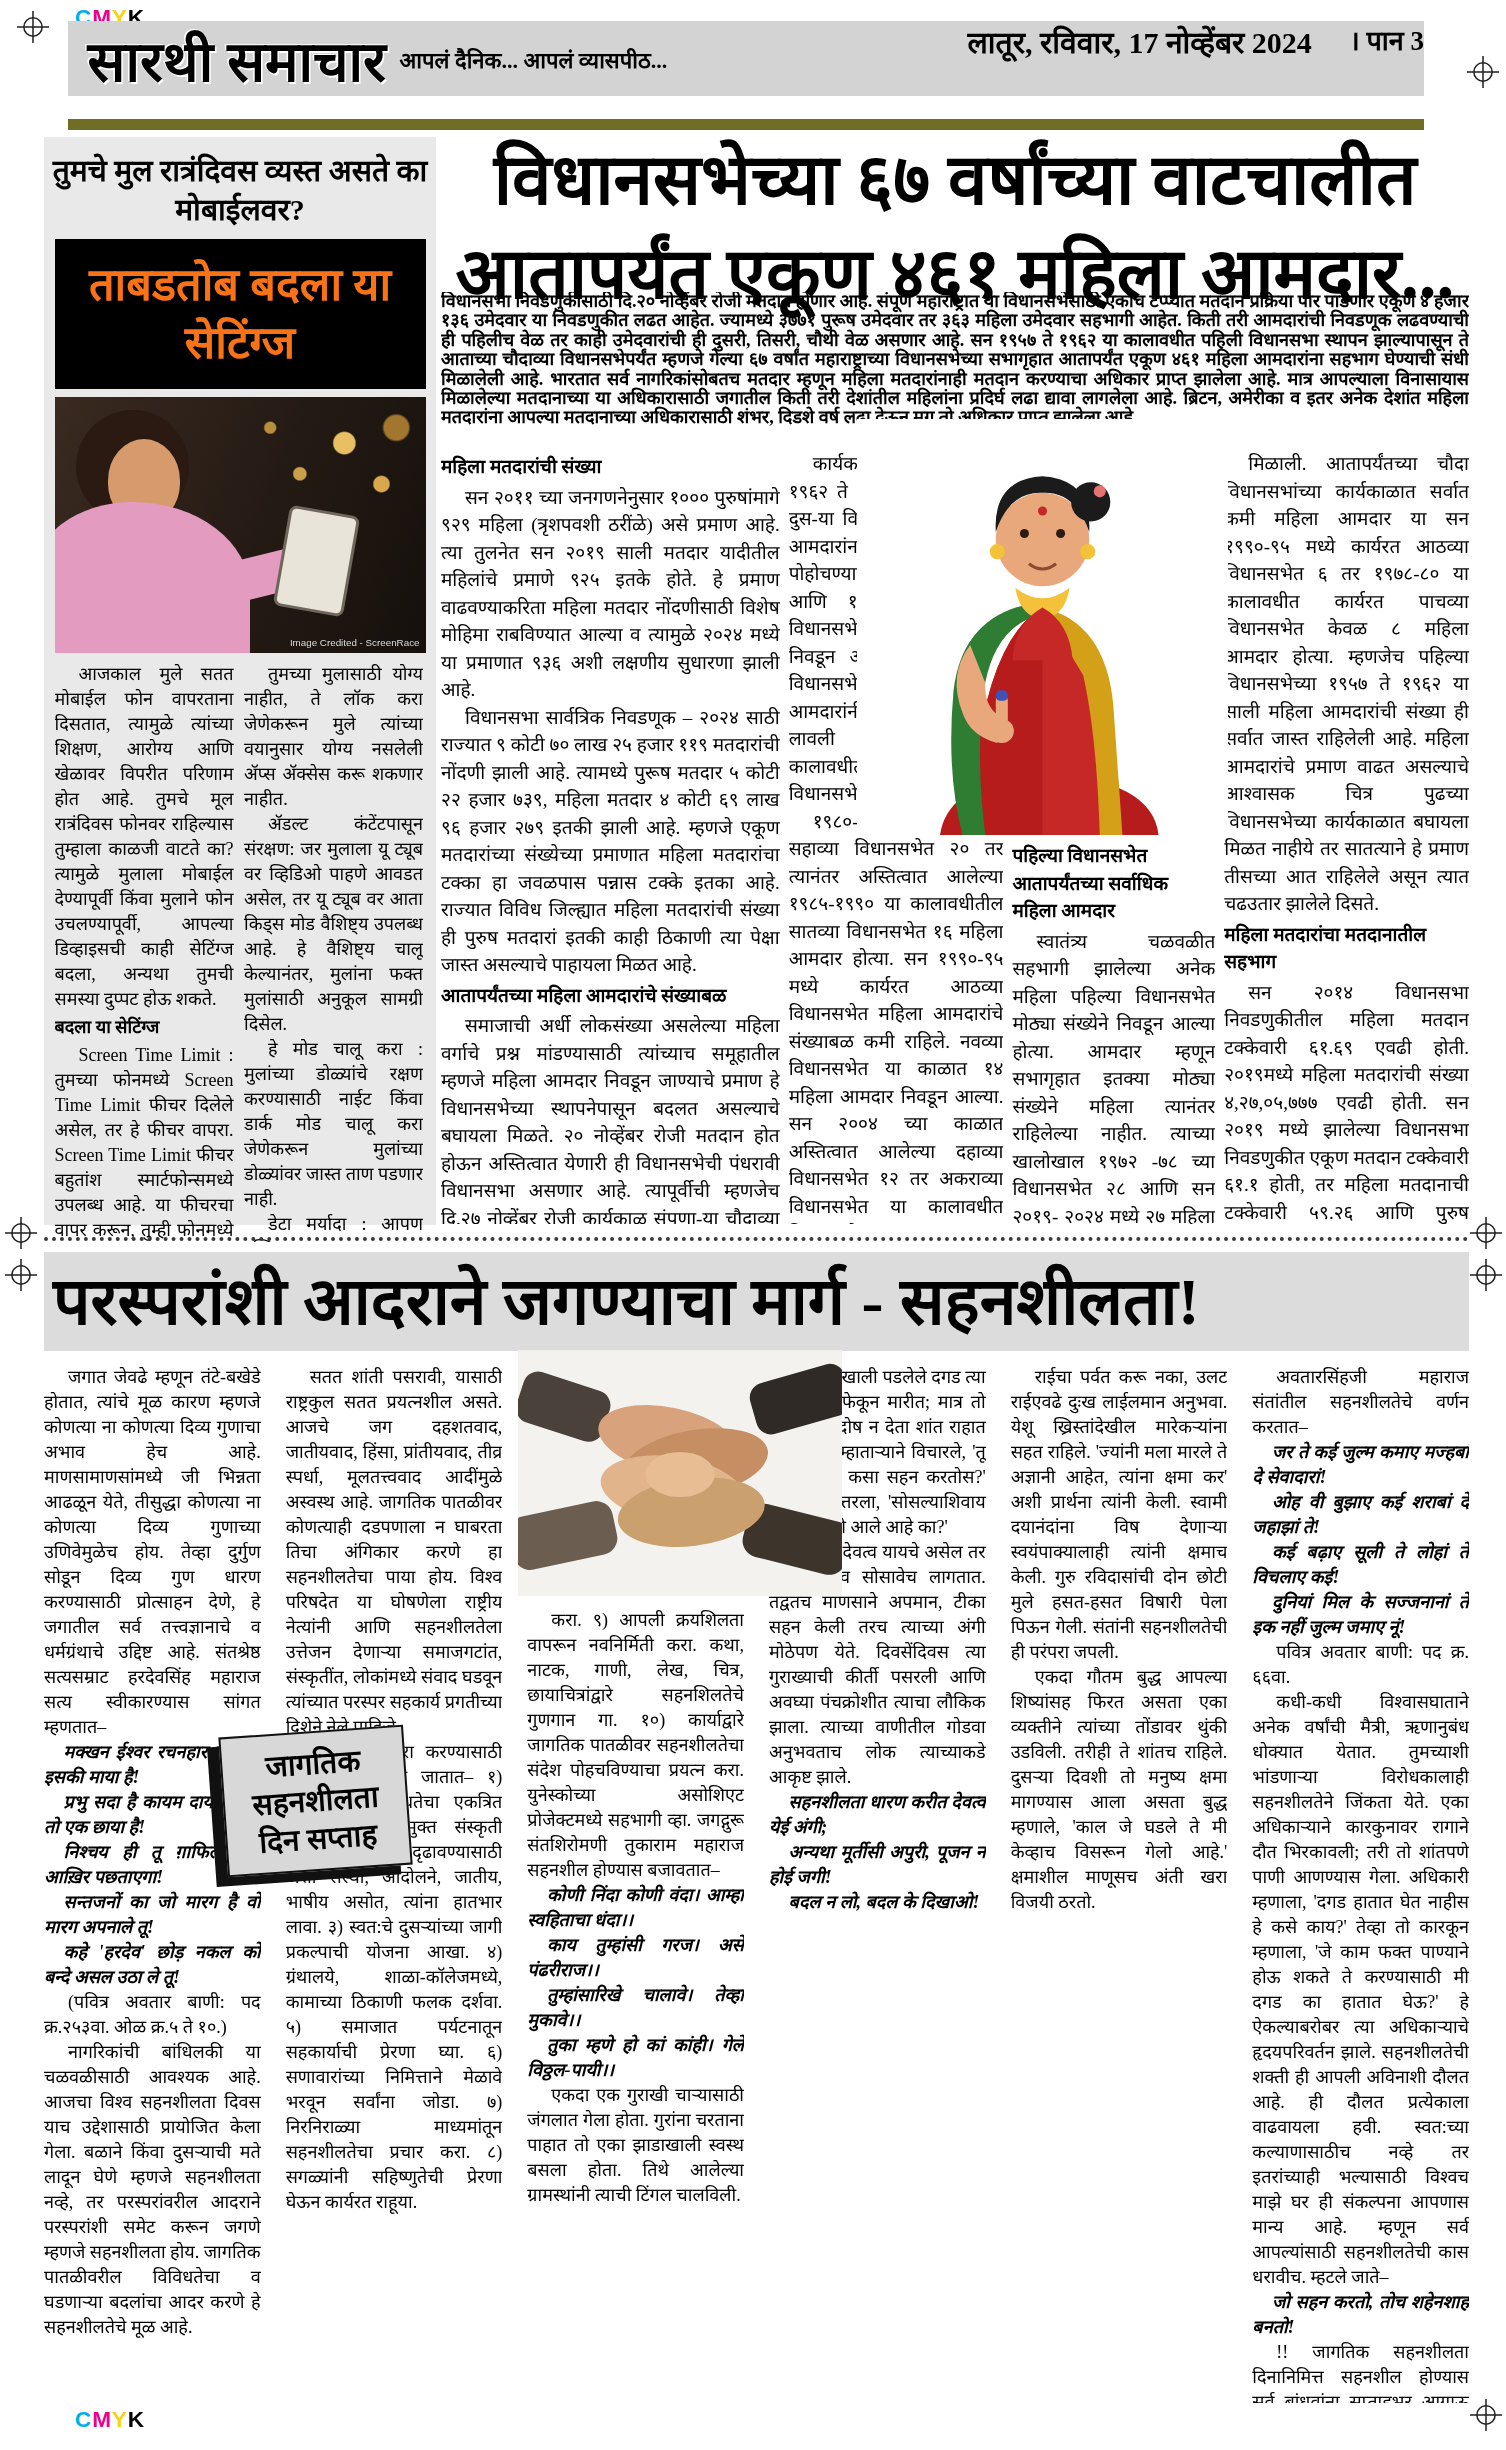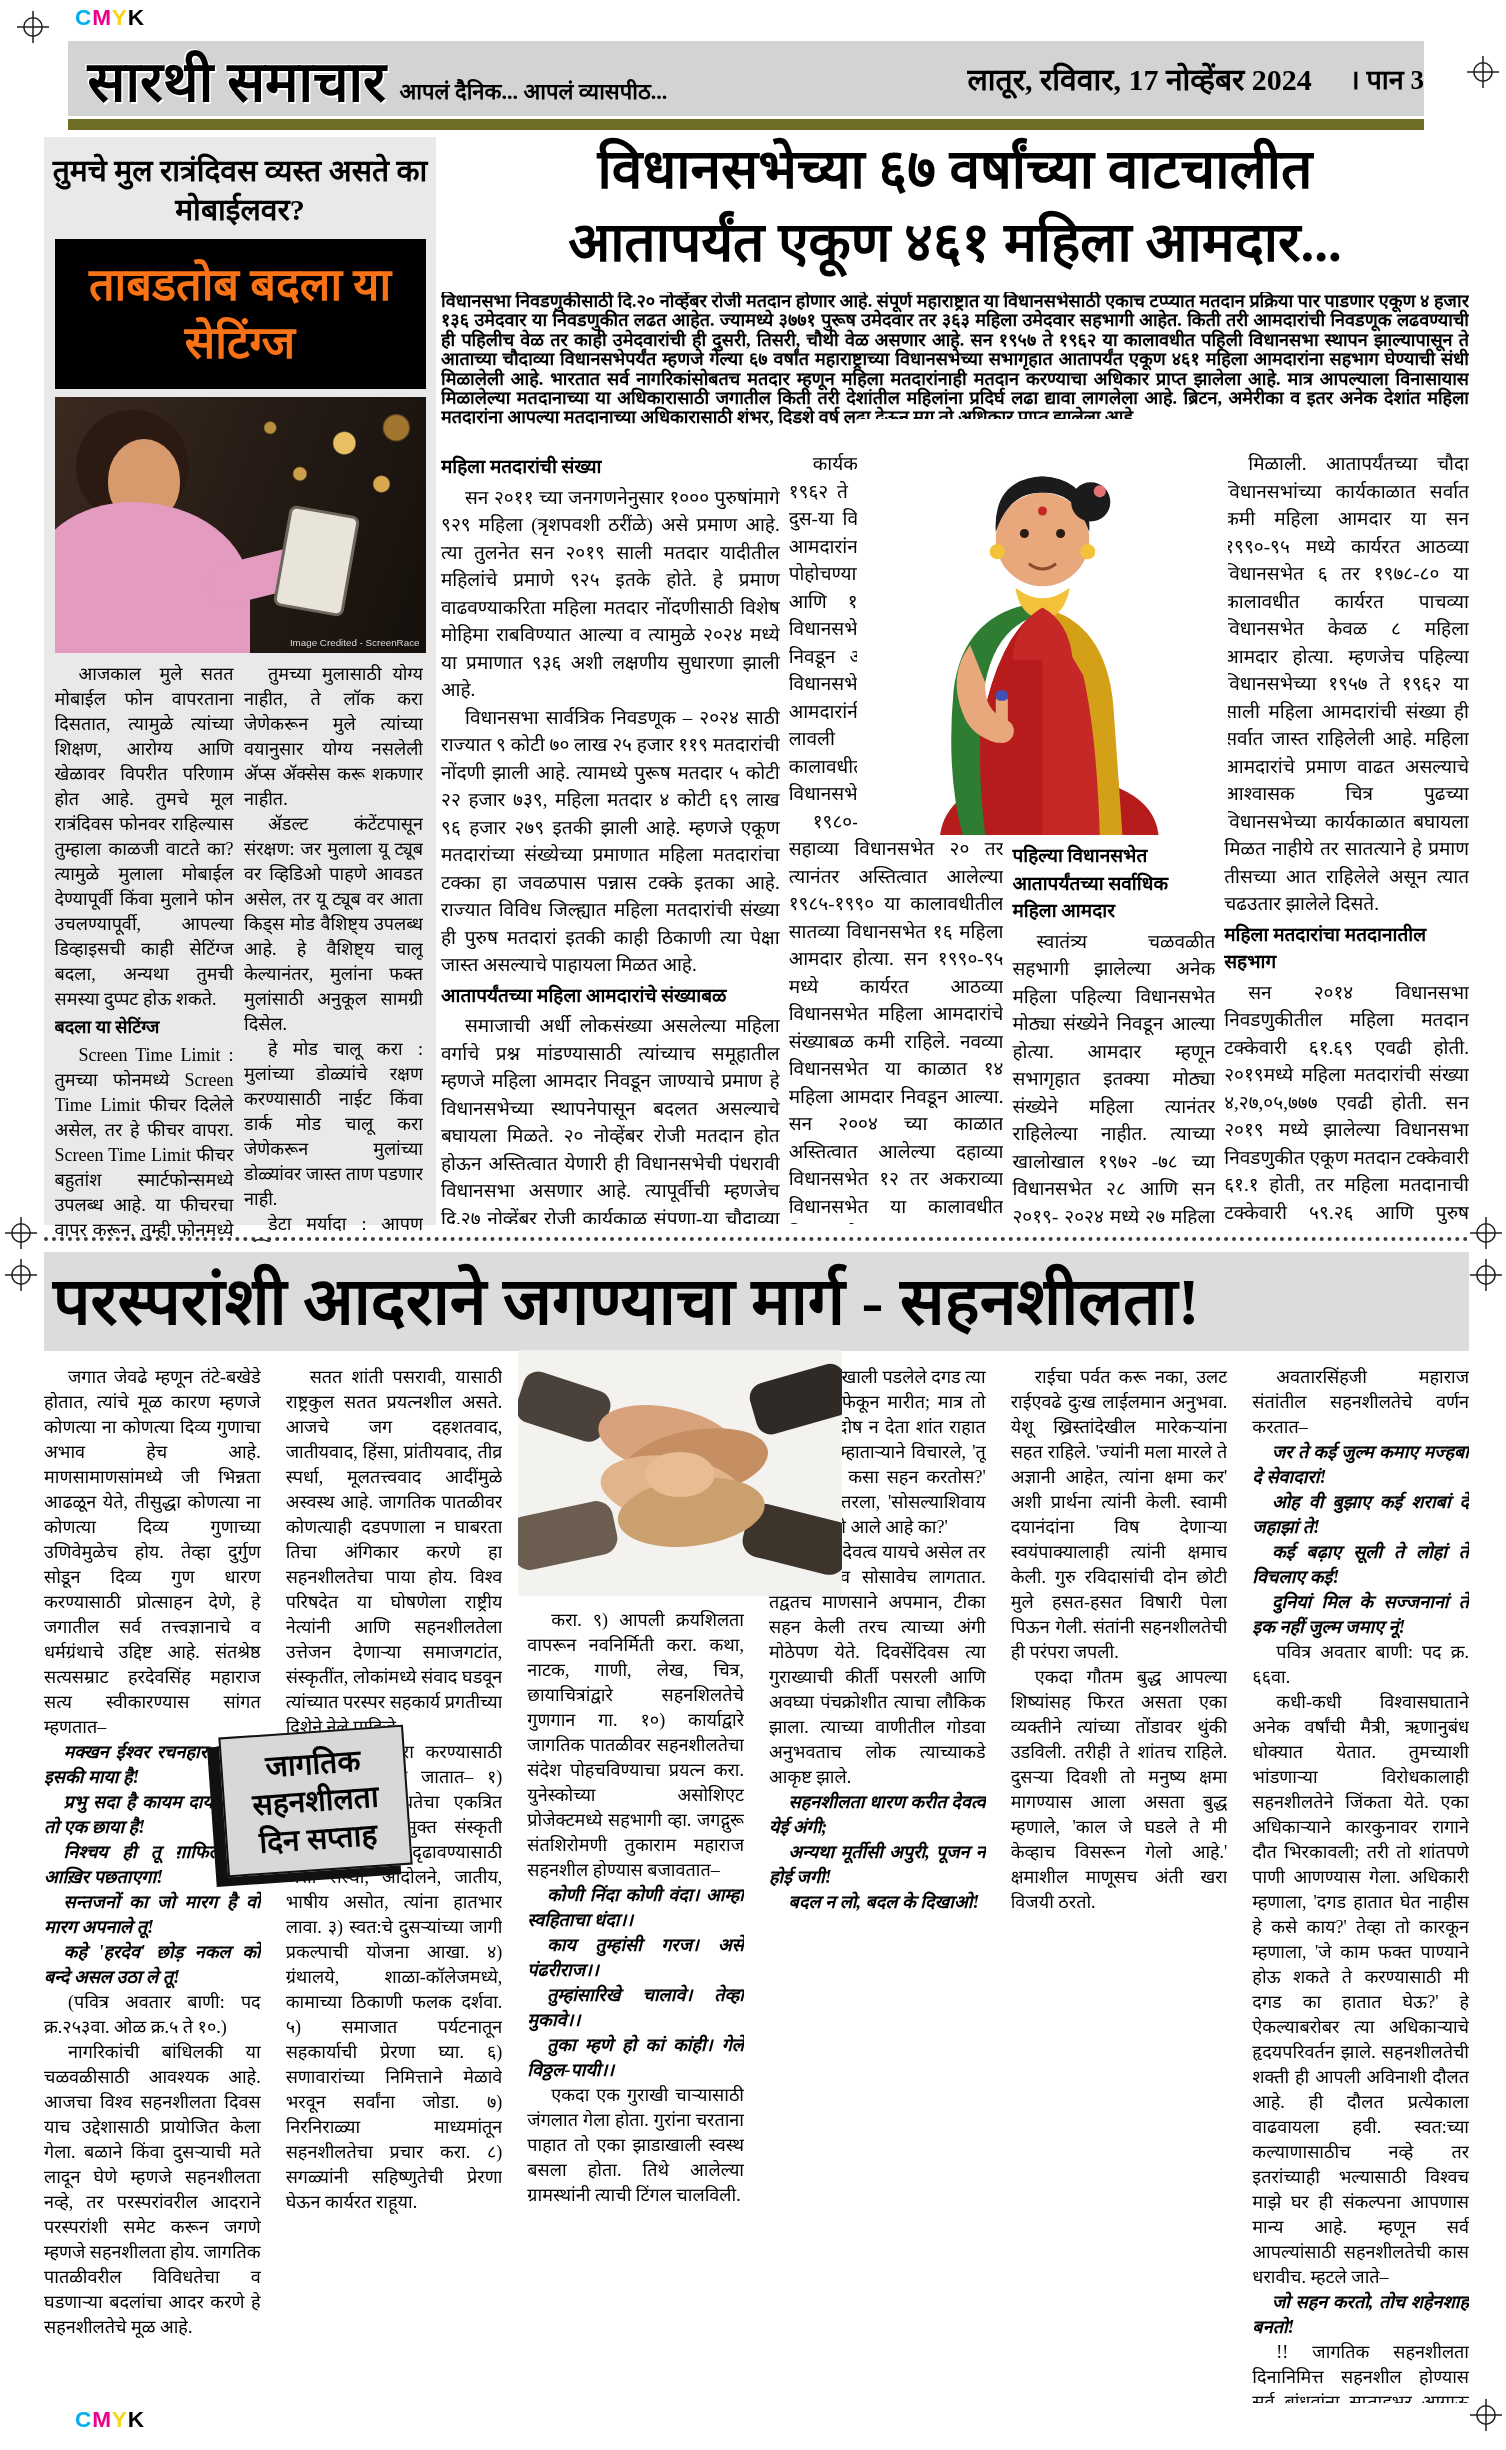--- a/index.html
+++ b/index.html
@@ -4,22 +4,22 @@
 <style>
   html,body{margin:0;padding:0;background:#ffffff;}
   .page{position:relative;width:1506px;height:2450px;background:#ffffff;overflow:hidden;
         font-family:"Liberation Serif","DejaVu Serif",serif;color:#000;}
   
   .cmyk{position:absolute;font-family:"Liberation Sans","DejaVu Sans",sans-serif;font-weight:bold;
         font-size:22.6px;letter-spacing:0.8px;}
   .cmyk .c{color:#00aeef}.cmyk .m{color:#ec008c}.cmyk .y{color:#f7d417}.cmyk .k{color:#000}
   .reg{position:absolute;width:32px;height:32px;}
   
-  .masthead{position:absolute;left:68px;top:41px;width:1356px;height:75px;background:#d3d3d3;
-            display:flex;align-items:center;}
+  .masthead{position:absolute;left:68px;top:21px;width:1356px;height:75px;background:#d3d3d3;
+            display:flex;align-items:flex-start;}
   .mast-title{font-size:56px;font-weight:bold;margin-left:19.6px;white-space:nowrap;
               text-shadow:1.5px 1.5px 0 #fff,-1.5px -1.5px 0 #fff;}
   .mast-tag{font-size:22px;font-weight:bold;margin:22.6px 0 0 13.6px;white-space:nowrap;}
   .mast-date{margin-left:auto;margin-right:21px;font-size:30px;font-weight:bold;white-space:nowrap;}
   .mast-page{font-size:27px;font-weight:bold;margin-left:16.6px;}
   .rule-olive{position:absolute;left:68px;top:119px;width:1356px;height:11.3px;background:#6f6d26;}
   
   .sidebar{position:absolute;left:44px;top:137px;width:392px;height:1088px;background:#e9e9e9;}
   .sb-kicker{font-size:30px;font-weight:bold;text-align:center;padding:13.6px 7.5px 7.5px 7.5px;line-height:1.3;}
   .sb-blackbox{margin:3px 10.5px 0 10.5px;background:#000;color:#f97316;text-align:center;
@@ -37,21 +37,21 @@
   .sb-girl-body{position:absolute;left:-22.6px;top:105px;width:218px;height:166px;border-radius:46% 54% 10% 10%;background:#e39bc0;}
   .sb-girl-arm{position:absolute;left:151px;top:158px;width:113px;height:41px;border-radius:21px;background:#e39bc0;transform:rotate(-14deg);}
   .sb-phone{position:absolute;left:226px;top:113px;width:65px;height:96px;border-radius:7.5px;background:#e8e4da;
             transform:rotate(10deg);border:3px solid #6e675c;}
   .sb-credit{position:absolute;right:6px;bottom:4.5px;font-family:"Liberation Sans",sans-serif;
              font-size:9.8px;color:#ddd;}
   .sb-cols{display:flex;gap:10.5px;margin:9px 10.5px 0 10.5px;height:580px;overflow:hidden;}
   .sb-col{width:179px;font-size:18px;line-height:25px;text-align:justify;overflow:hidden;}
   
   .mhead{position:absolute;left:441px;top:133px;width:1028px;text-align:center;
-         font-size:55px;font-weight:bold;line-height:1.33;}
+         font-size:71px;font-weight:bold;line-height:1.33;}
   .mlead{position:absolute;left:441px;top:292px;width:1028px;height:151px;overflow:hidden;
          font-size:18px;line-height:19.4px;text-align:justify;font-weight:bold;}
   .mbody{position:absolute;left:441px;top:450px;width:1028px;height:774px;display:flex;gap:9px;overflow:hidden;}
   .mcol{font-size:19px;line-height:27.5px;text-align:justify;overflow:hidden;}
   .mcol1{width:339px;}.mcol2{width:215px;}.mcol3{width:203px;padding-top:389px;}.mcol4{width:245px;}
   .illus{position:absolute;left:857px;top:419px;width:371px;height:416px;background:#fff;}
   
   .blk{margin:0;}
   .blk.p{text-indent:24px;}
   .blk.sub{font-weight:bold;text-align:left;text-indent:0;margin:3px 0;}

